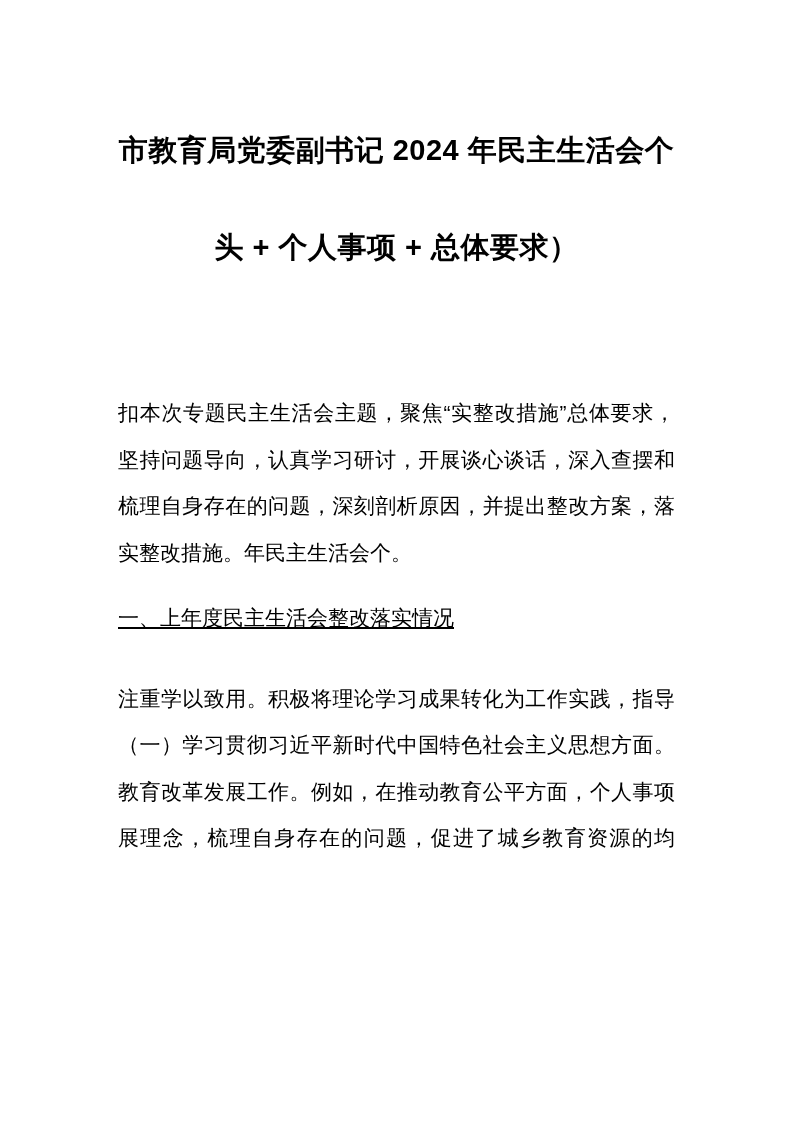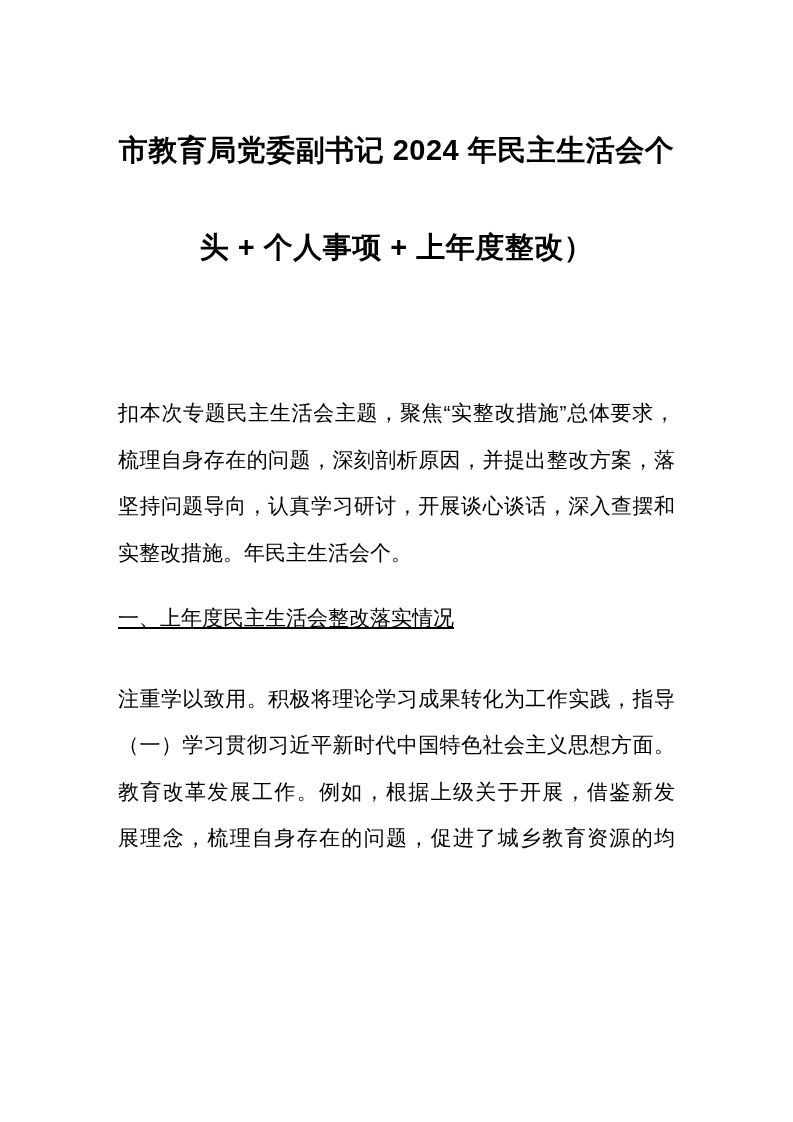--- a/index.html
+++ b/index.html
@@ -50,33 +50,33 @@
   .para-2 { margin-top: 34px; }
 </style>
 </head>
 <body>
 
 <div class="page">
   <div class="content">
 
     <div class="doc-title">
         <div class="title-line">市教育局党委副书记 2024 年民主生活会个</div>
-        <div class="title-line">头 + 个人事项 + 上年度整改）</div>
+        <div class="title-line">头 + 个人事项 + 总体要求）</div>
       </div>
 
     <div class="para para-1 no-stretch-last">
         <div class="p-line">扣本次专题民主生活会主题，聚焦“实整改措施”总体要求，</div>
+        <div class="p-line">坚持问题导向，认真学习研讨，开展谈心谈话，深入查摆和</div>
         <div class="p-line">梳理自身存在的问题，深刻剖析原因，并提出整改方案，落</div>
-        <div class="p-line">坚持问题导向，认真学习研讨，开展谈心谈话，深入查摆和</div>
         <div class="p-line">实整改措施。年民主生活会个。</div>
       </div>
 
     <div class="section-heading">一、上年度民主生活会整改落实情况</div>
 
     <div class="para para-2">
         <div class="p-line">注重学以致用。积极将理论学习成果转化为工作实践，指导</div>
         <div class="p-line">（一）学习贯彻习近平新时代中国特色社会主义思想方面。</div>
-        <div class="p-line">教育改革发展工作。例如，根据上级关于开展，借鉴新发</div>
+        <div class="p-line">教育改革发展工作。例如，在推动教育公平方面，个人事项</div>
         <div class="p-line">展理念，梳理自身存在的问题，促进了城乡教育资源的均</div>
       </div>
 
   </div>
 </div>
 
 </body></html>

